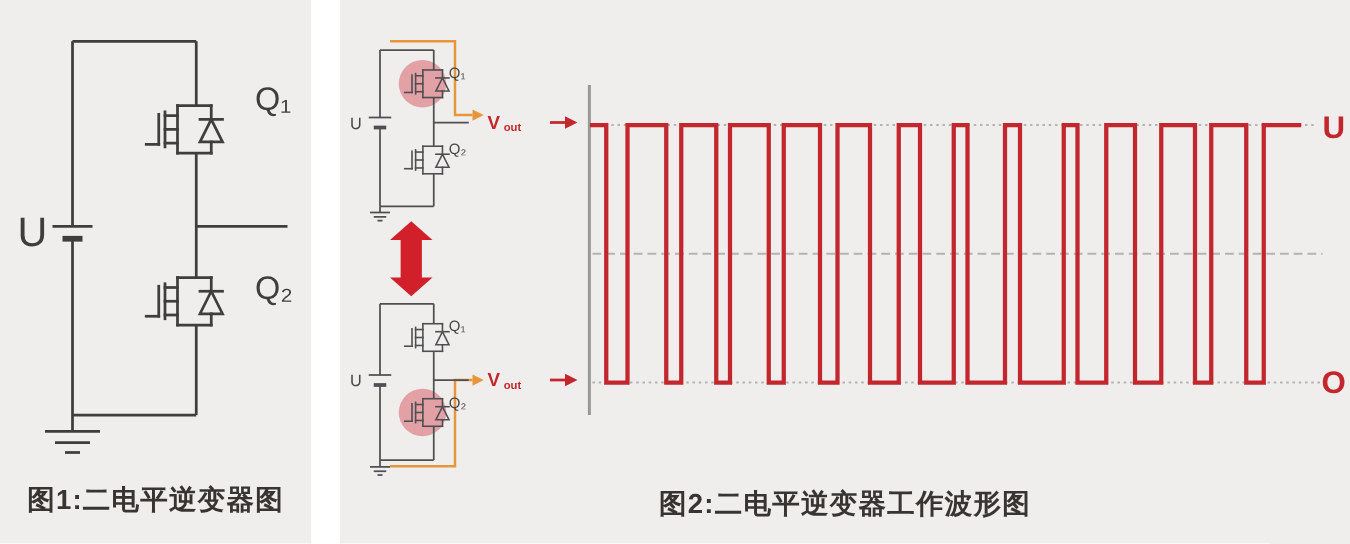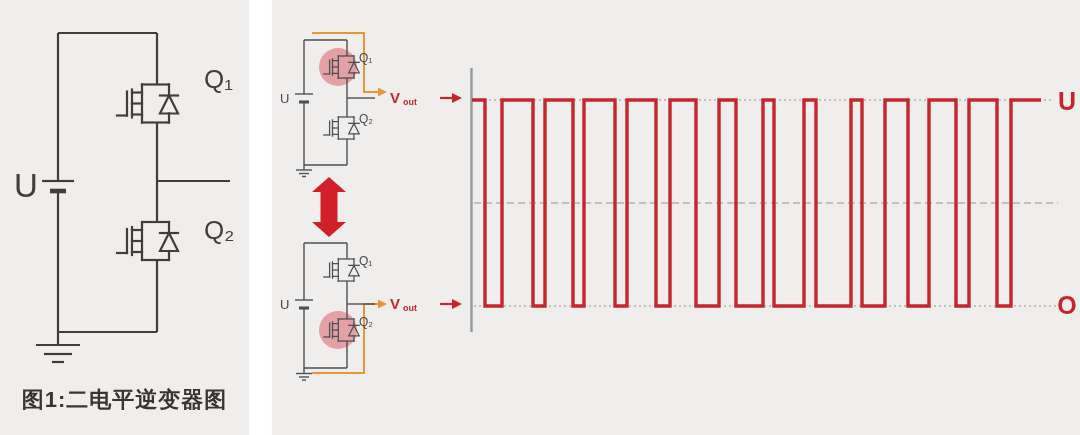--- a/index.html
+++ b/index.html
@@ -156,14 +156,15 @@
       <g>
         <line class="axis" x1="199.5" y1="68" x2="199.5" y2="332"></line>
         <line class="grid-dot" x1="202" y1="100" x2="782" y2="100"></line>
         <line class="grid-dash" x1="202" y1="203" x2="786" y2="203"></line>
         <line class="grid-dot" x1="202" y1="306" x2="786" y2="306"></line>
         <polyline class="wave" points="200,100 213,100 213,306 230,306 230,100 261,100 261,306 273,306 273,100 301,100 301,306 312,306 312,100 343,100 343,306 355,306 355,100 384,100 384,306 398,306 398,100 424,100 424,306 447,306 447,100 464,100 464,306 491,306 491,100 502,100 502,306 532,306 532,100 544,100 544,306 579,306 579,100 590,100 590,306 613,306 613,100 636,100 636,306 657,306 657,100 684,100 684,306 697,306 697,100 725,100 725,306 739,306 739,100 769,100"></polyline>
         <text class="t-level" x="795" y="110">U</text>
         <text class="t-level" x="795" y="314">O</text>
       </g>
     </svg>
+    <div class="caption caption-2">图2:二电平逆变器工作波形图</div>
   </div>
 </div>
 
 </body></html>

